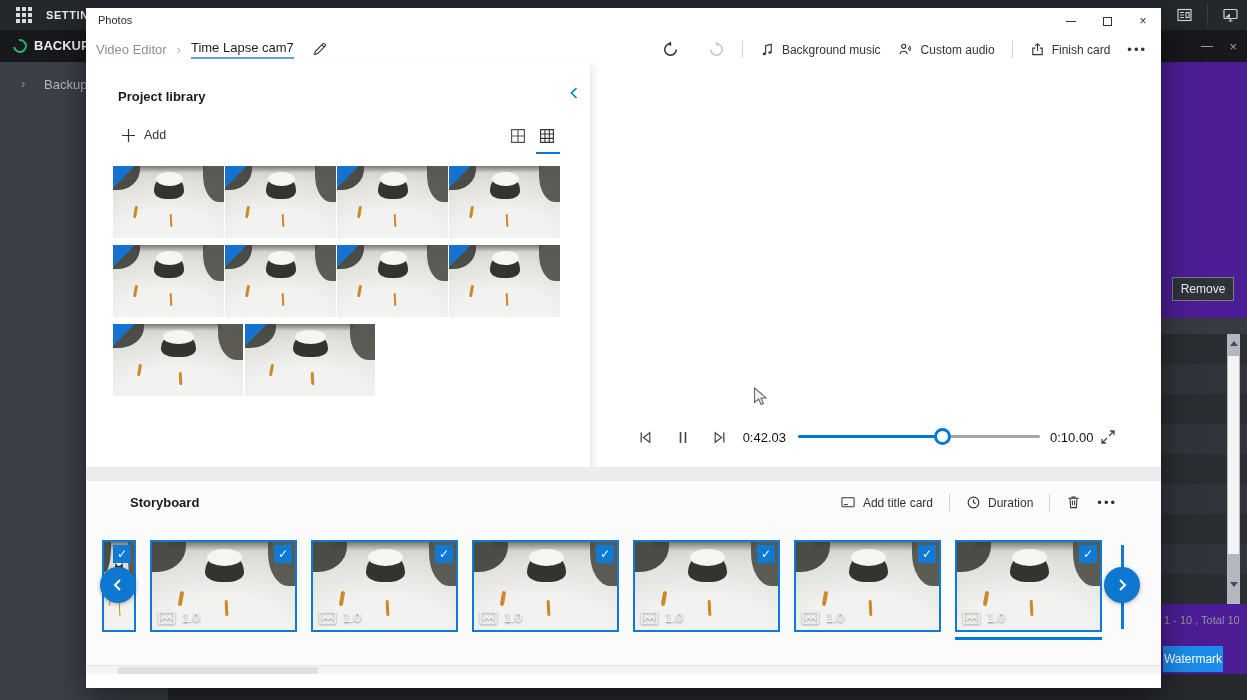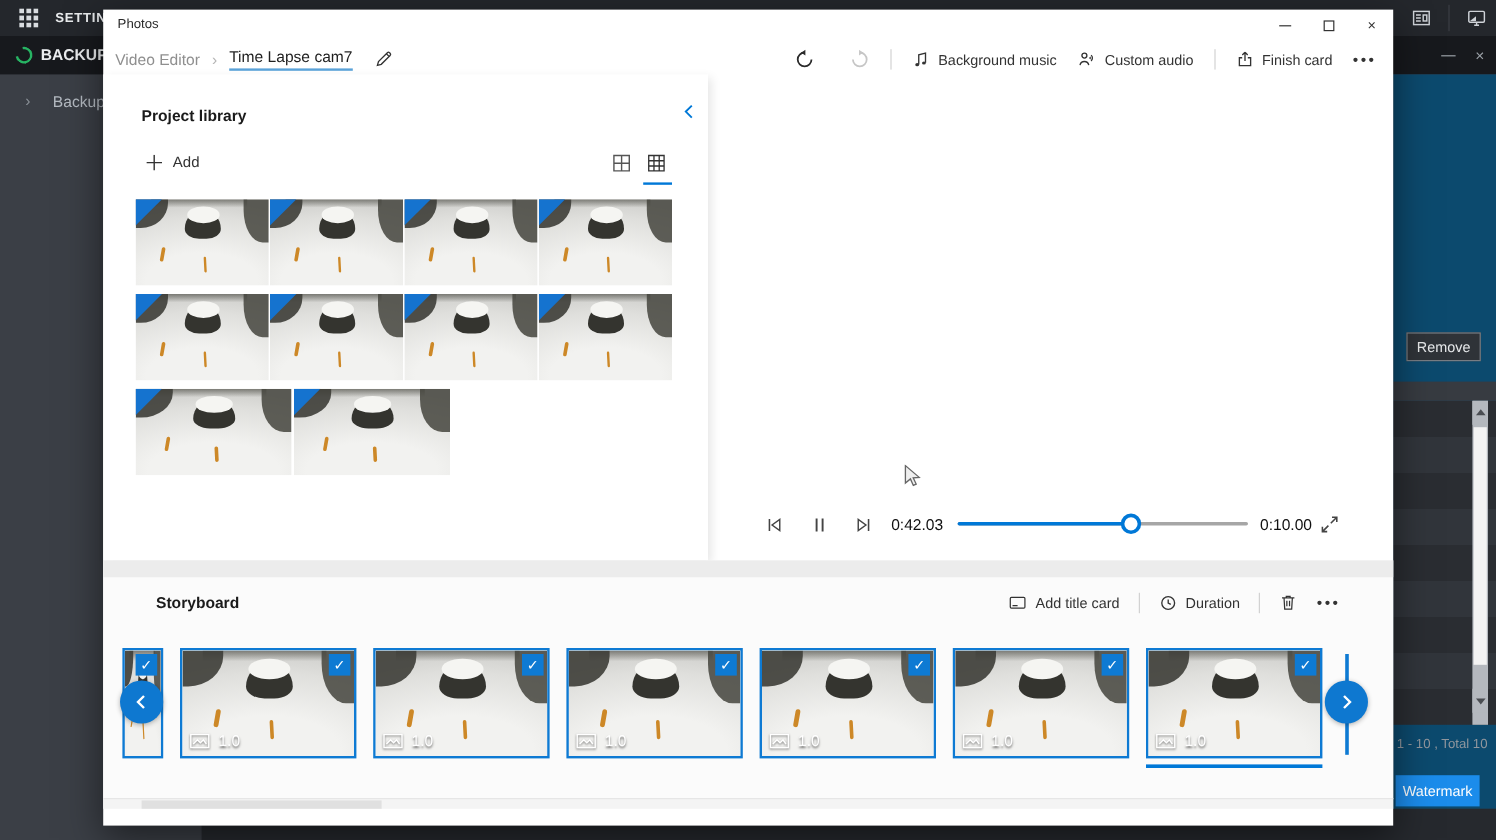--- a/index.html
+++ b/index.html
@@ -18,33 +18,33 @@
   .bg-subbar { position:absolute; left:0; top:30px; width:1247px; height:32px; background:#17191d; }
   .bg-sync { position:absolute; left:13px; top:9px; width:14px; height:14px; border:2px solid #27b463; border-radius:50%; border-left-color:transparent; transform:rotate(35deg); }
   .bg-backup { position:absolute; left:34px; top:8px; font-size:13px; font-weight:bold; color:#eceef0; }
   .bg-sub-right { position:absolute; right:10px; top:0; height:32px; display:flex; align-items:center; gap:16px; color:#9aa0a6; }
   .bg-min { width:12px; height:1px; background:#9aa0a6; display:inline-block; }
   .bg-x { font-size:13px; line-height:1; }
   .bg-navitem { position:absolute; left:0; top:72px; width:86px; height:26px; color:#b4bac1; font-size:13px; }
   .bg-navitem .chev { position:absolute; left:21px; top:4px; color:#8a9097; font-size:13px; }
   .bg-navitem .lbl { position:absolute; left:44px; top:5px; }
 
-  .right-strip { position:absolute; left:1161px; top:62px; width:86px; height:612px; background:#0c4a6e; }
+  .right-strip { position:absolute; left:1161px; top:62px; width:86px; height:612px; background:#4c1d95; }
   .remove-btn { position:absolute; left:11px; top:215px; width:62px; height:24px; background:#2f3338; border:1px solid #787d84; color:#e6e8ea; font-size:12px; }
   .rs-header { position:absolute; left:0; top:256px; width:86px; height:16px; background:#373b41; }
   .rs-rows { position:absolute; left:0; top:272px; width:86px; height:270px;
     background:repeating-linear-gradient(#2a2d32 0 30px, #31353b 30px 60px); }
   .rs-scroll { position:absolute; left:66px; top:272px; width:13px; height:270px; background:#b4b8be; }
   .rs-up, .rs-down { position:absolute; left:0; width:13px; height:20px; background:#b4b8be; }
   .rs-up { top:0; } .rs-down { top:240px; }
   .rs-up::after { content:""; position:absolute; left:3px; top:7px; border-left:4px solid transparent; border-right:4px solid transparent; border-bottom:5px solid #4a4d52; }
   .rs-down::after { content:""; position:absolute; left:3px; top:8px; border-left:4px solid transparent; border-right:4px solid transparent; border-top:5px solid #4a4d52; }
   .rs-thumb { position:absolute; left:1px; top:22px; width:11px; height:198px; background:#f3f3f3; }
   .rs-total { position:absolute; left:3px; top:552px; width:80px; font-size:11px; color:#90969d; white-space:nowrap; }
-  .wm-btn { position:absolute; left:2px; top:584px; width:70px; height:26px; background:#1b8ceb; border:none; color:#fff; font-size:12px; }
+  .wm-btn { position:absolute; left:2px; top:584px; width:60px; height:26px; background:#1b8ceb; border:none; color:#fff; font-size:12px; }
   .bg-bottom { position:absolute; left:168px; top:674px; width:1079px; height:26px; background:#26292e; }
 
   
   .pw { position:absolute; left:86px; top:8px; width:1075px; height:680px; background:#ffffff;
     box-shadow:0 10px 30px rgba(0,0,0,.5); }
   .pw-title { position:absolute; left:12px; top:6px; font-size:11px; color:#2b2b2b; }
   .pw-controls { position:absolute; right:0; top:0; height:26px; display:flex; }
   .pw-ctl { width:36px; height:26px; display:flex; align-items:center; justify-content:center; color:#333; font-size:12px; cursor:default; }
   .glyph-min { width:10px; height:1px; background:#333; }
   .glyph-max { width:9px; height:9px; border:1px solid #333; }

